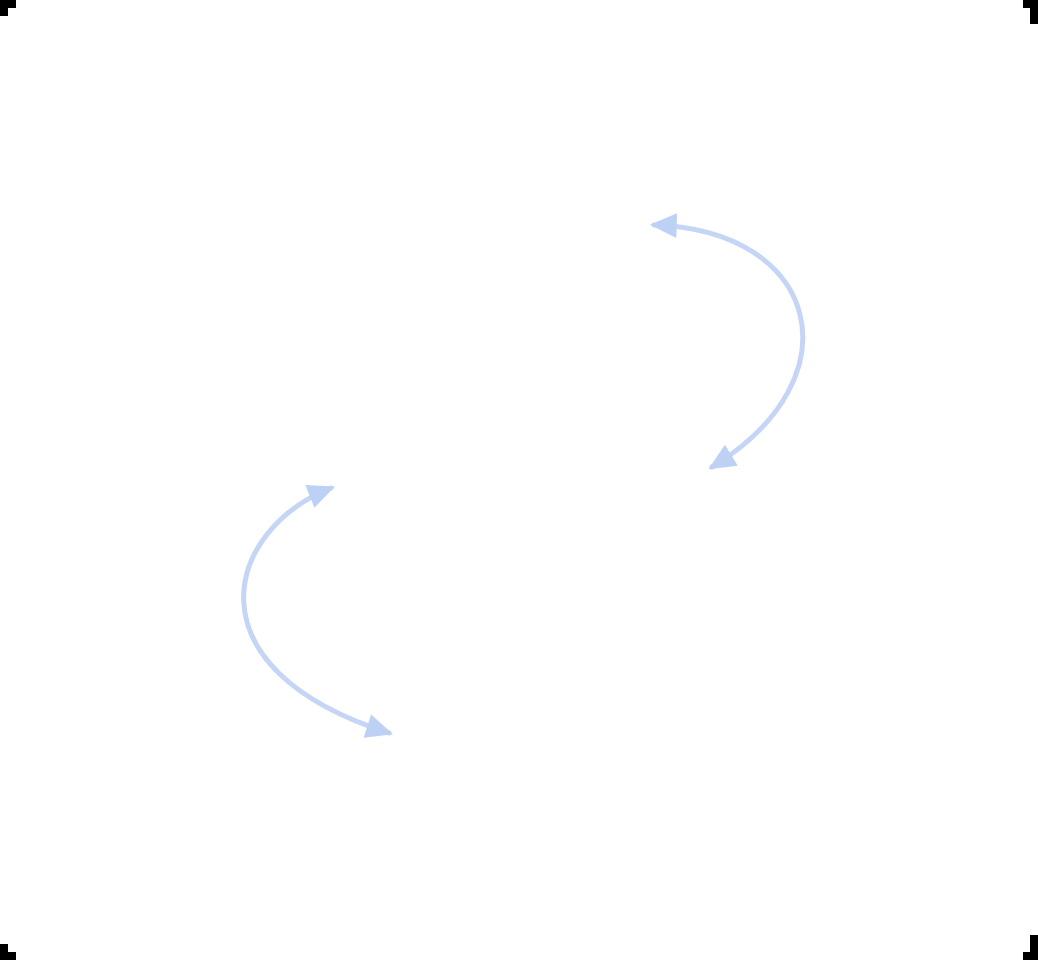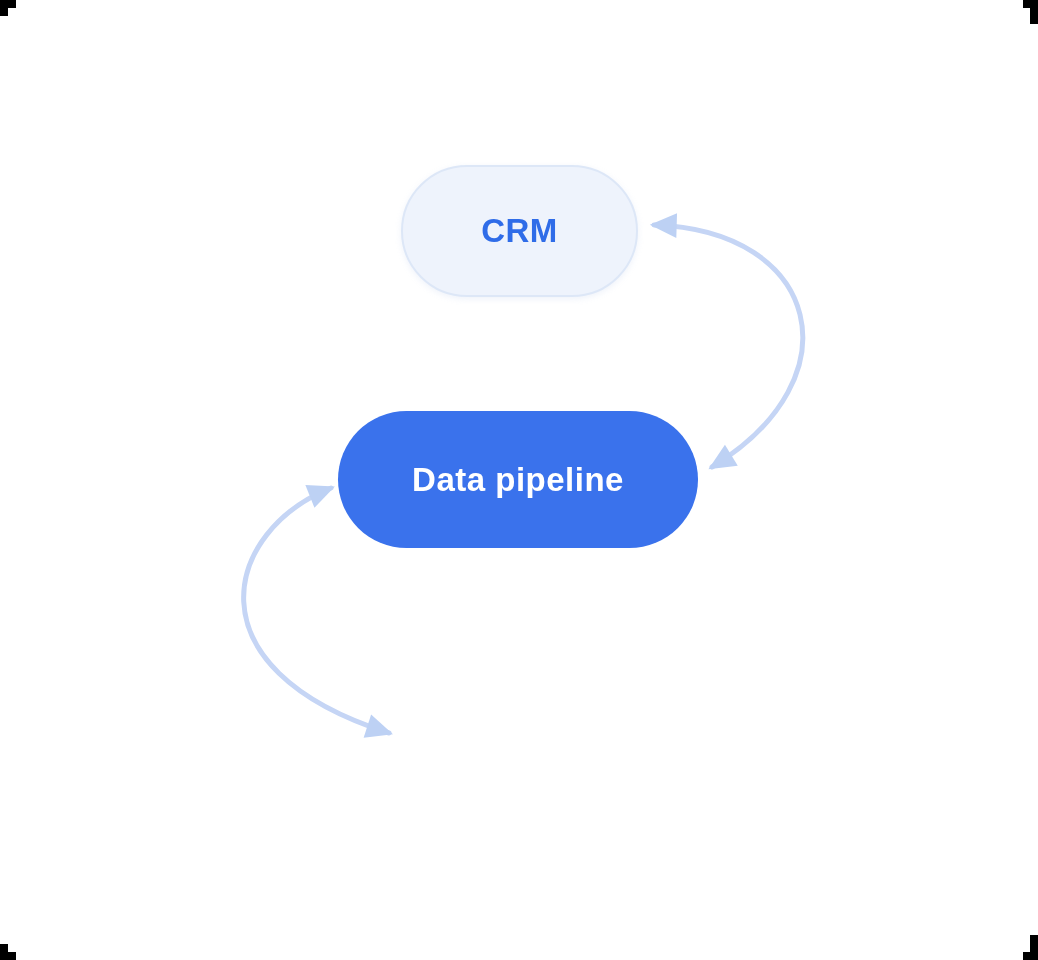--- a/index.html
+++ b/index.html
@@ -74,22 +74,16 @@
   <svg class="edges" viewBox="0 0 1038 960" xmlns="http://www.w3.org/2000/svg">
     <defs>
       <marker id="arrowhead" viewBox="0 0 10 10" refX="8.5" refY="5" markerWidth="6.2" markerHeight="5.6" orient="auto-start-reverse" markerUnits="strokeWidth">
         <path d="M 0.4 0.6 L 10 5 L 0.4 9.4 Z" fill="#bdd1f4"></path>
       </marker>
     </defs>
     <path d="M 654 225 C 820 230, 858 378, 712 467" fill="none" stroke-width="5" stroke-linecap="round" marker-start="url(#arrowhead)" marker-end="url(#arrowhead)" stroke="#c5d5f5"></path>
     <path d="M 331 488 C 225 530, 185 668, 389 733" fill="none" stroke-width="5" stroke-linecap="round" marker-start="url(#arrowhead)" marker-end="url(#arrowhead)" stroke="#c5d5f5"></path>
   </svg>
 
-  <div class="node light crm">
-    <span>CRM</span>
-  </div>
 
-  <div class="node primary pipeline">
-    <span>Data pipeline</span>
-  </div>
 
 
 </div>
 
 </body></html>

